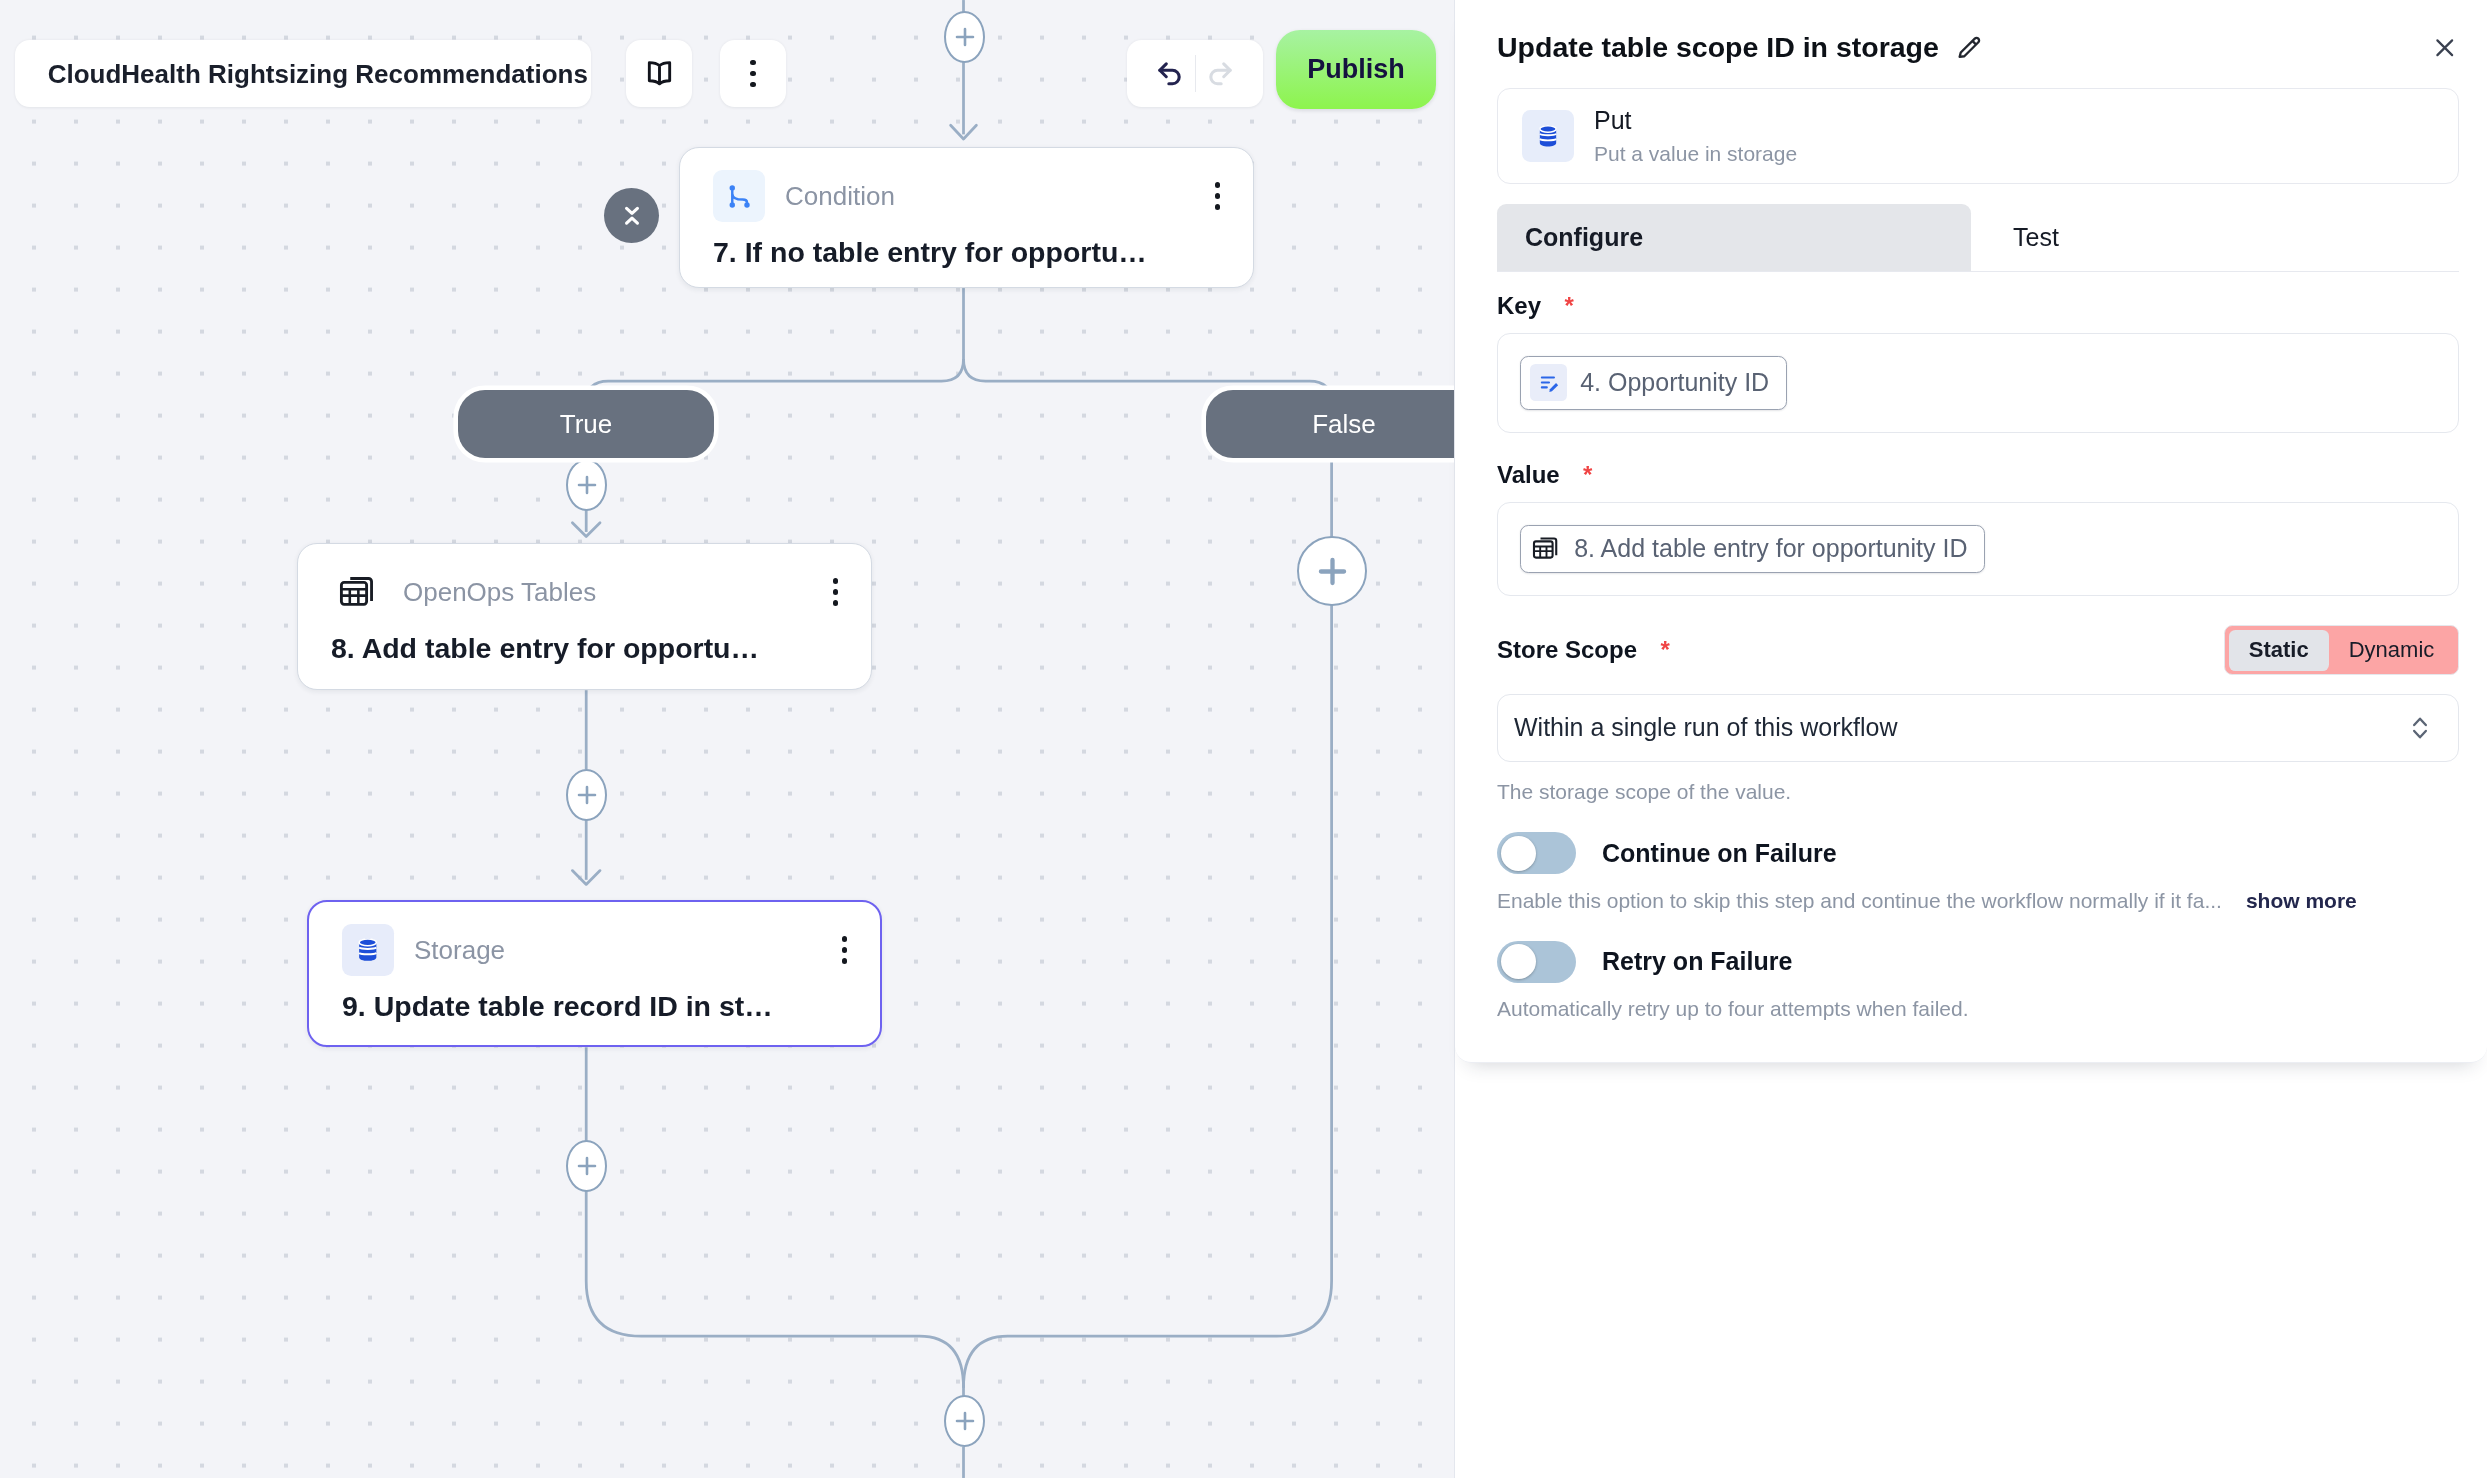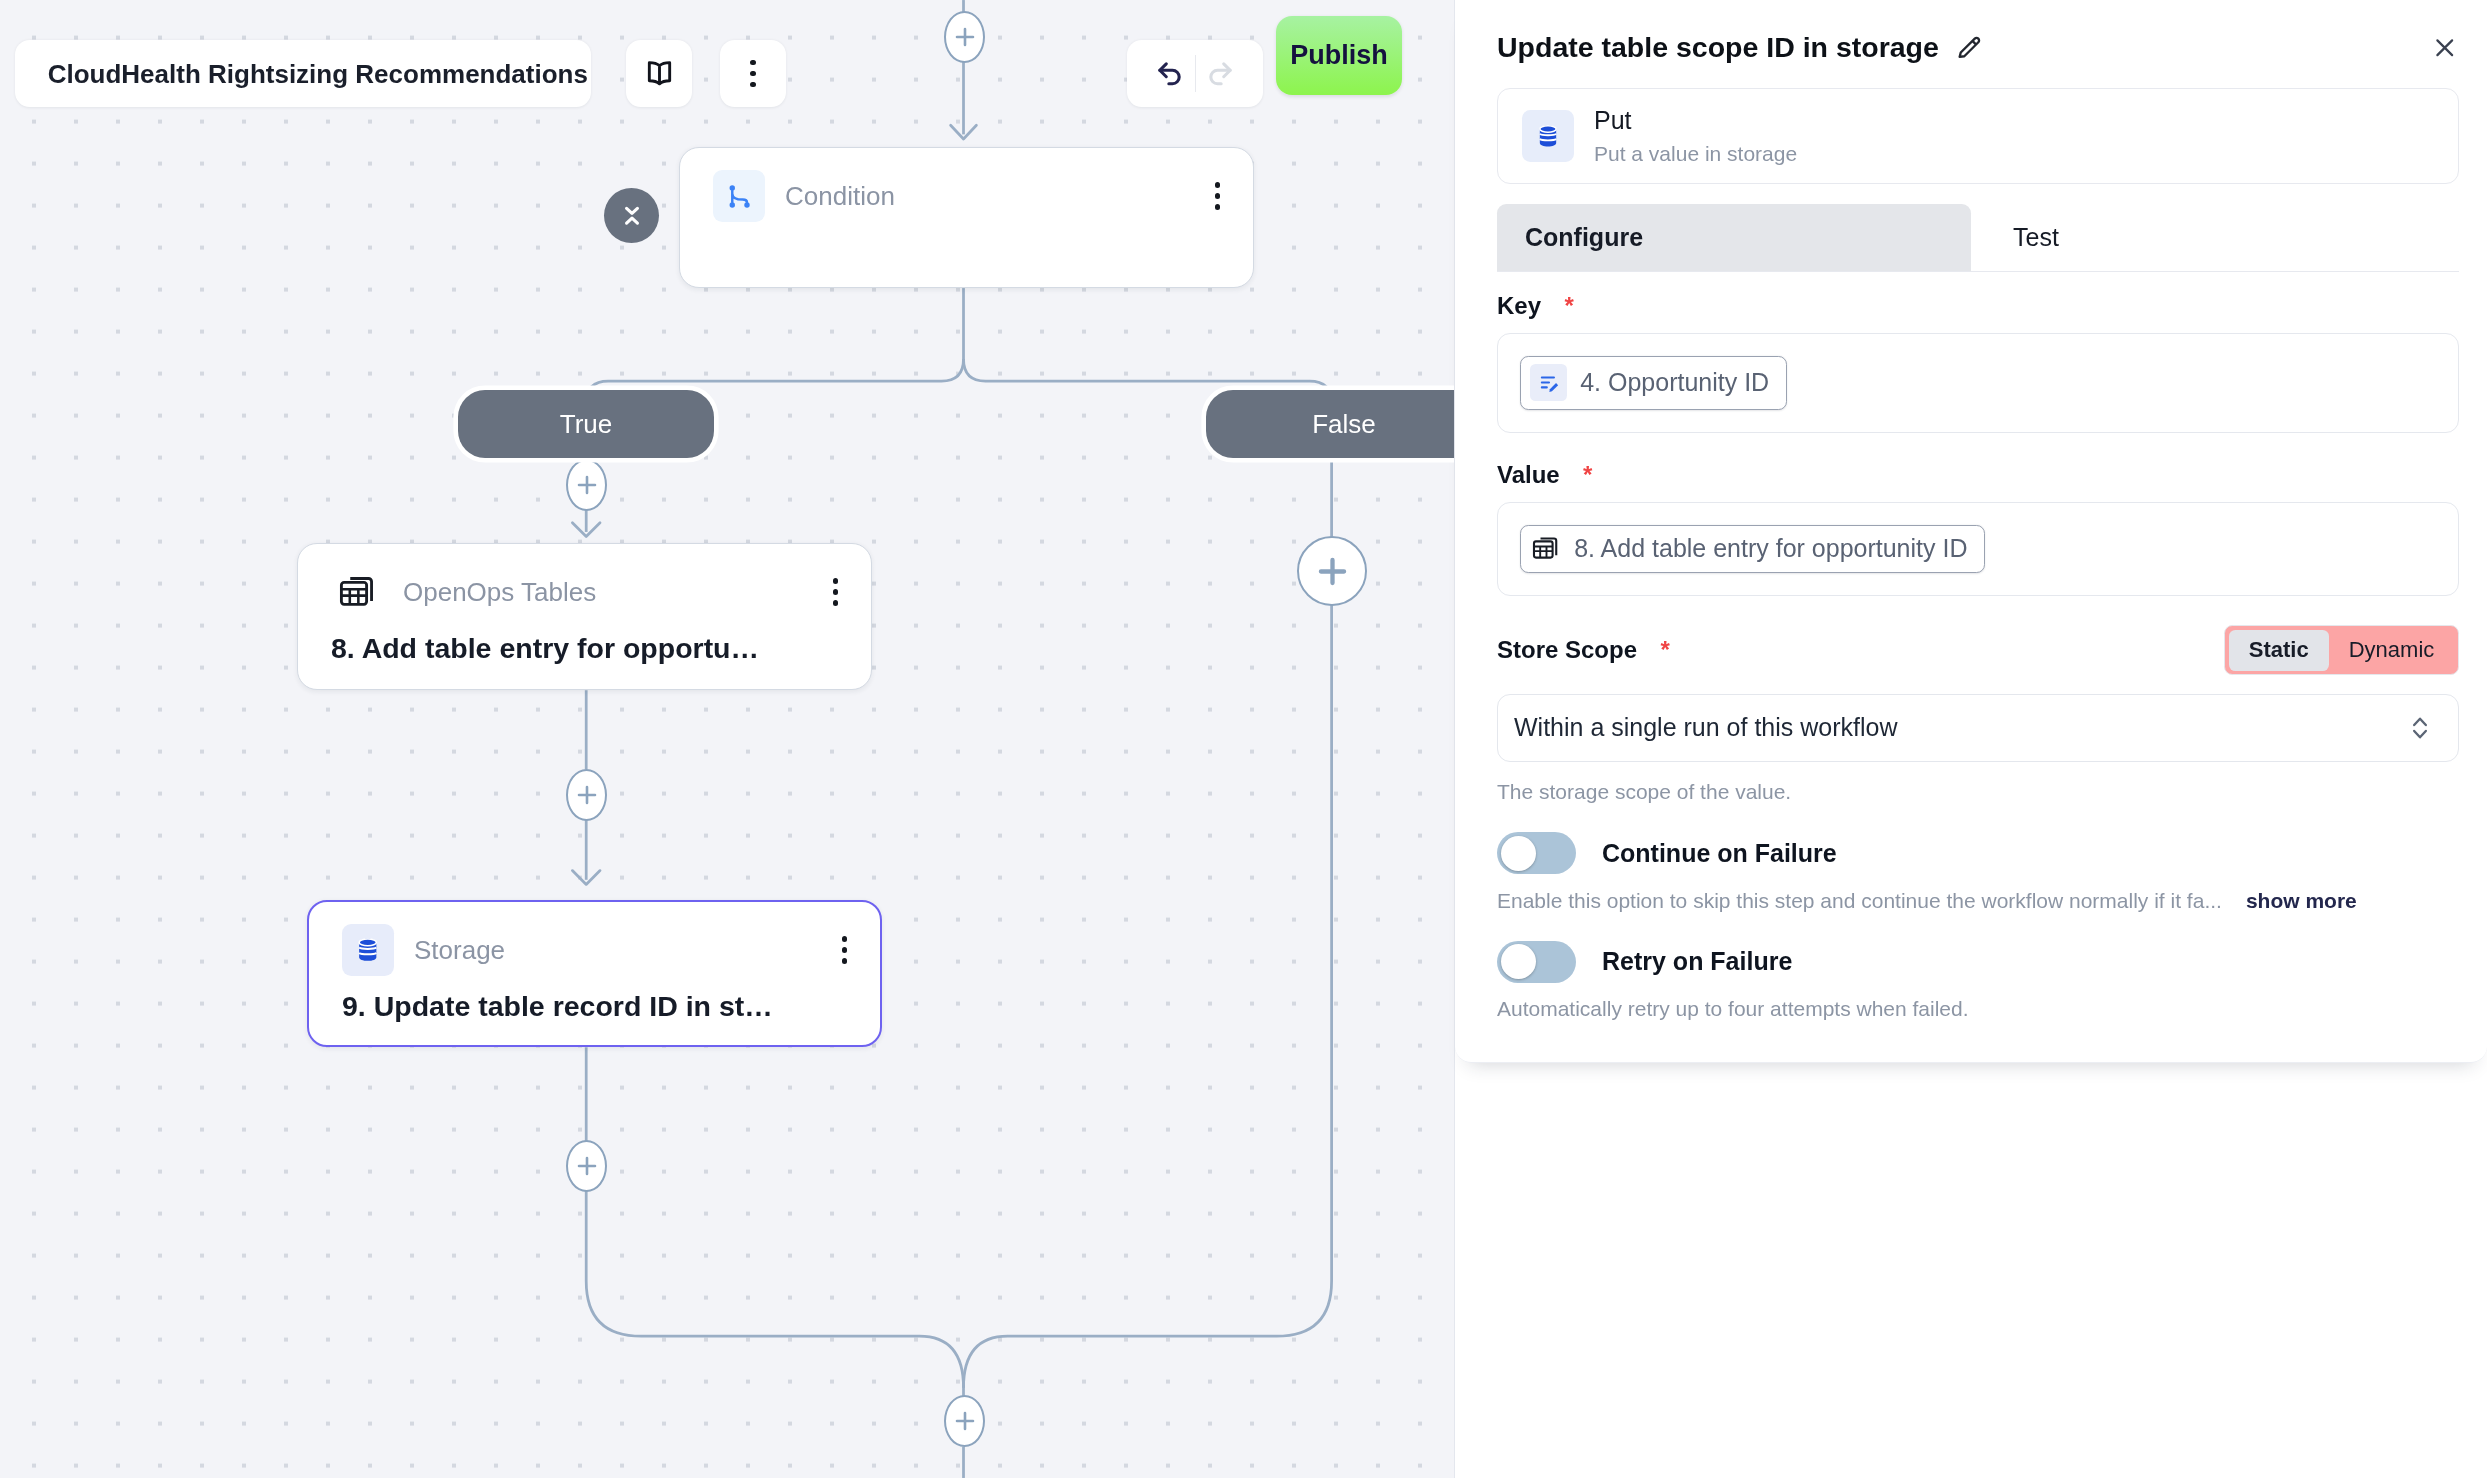--- a/index.html
+++ b/index.html
@@ -23,21 +23,21 @@
   .topbtn { position:absolute; z-index:6; background:#fff; border:none; border-radius:14.7px;
     box-shadow:0 0.9px 2.8px rgba(16,24,40,.07); display:flex; align-items:center; justify-content:center; cursor:pointer; }
   .wf-selector { left:14.7px; top:40px; width:576px; height:67px; justify-content:space-between; padding:1px 28px 0 33px; }
   .wf-selector span { font-size:26px; font-weight:600; color:#1a1f2b; white-space:nowrap; }
   .book-btn { left:626px; top:40px; width:66px; height:67px; }
   .kebab-btn { left:720px; top:40px; width:66px; height:67px; }
   .kebab { display:flex; flex-direction:column; gap:5.5px; }
   .kebab i { width:5.5px; height:5.5px; border-radius:50%; background:#14181f; }
   .history { left:1127px; top:40px; width:136px; height:67px; gap:0; }
   .history .divider { width:0.9px; height:37px; background:#e7e9ee; margin:0 9.2px; }
-  .publish-btn { left:1276px; top:16px; width:126px; height:79px; border-radius:16px;
+  .publish-btn { left:1276px; top:30px; width:160px; height:79px; border-radius:24px;
     background:linear-gradient(180deg,#a7f2a2 0%, #8df44d 100%);
     font-size:27px; font-weight:700; color:#15123f; box-shadow:0 1.8px 3.7px rgba(16,24,40,.10); }
 
   
   .node { position:absolute; z-index:4; width:575px; background:#fff; border:1.4px solid #d4dae3;
     border-radius:20px; box-shadow:0 1.8px 5.5px rgba(30,41,59,.07); padding:0 33px; }
   .node.selected { border:2.8px solid #6e62f0; }
   .node-row { display:flex; align-items:center; margin-top:22px; }
   .node-icon { width:52px; height:52px; border-radius:9.2px; display:flex; align-items:center; justify-content:center; }
   .node-type { font-size:26px; color:#8b94a4; margin-left:20px; flex:1; }
@@ -216,20 +216,21 @@
         </span>
         <span class="node-type">Condition</span>
         <button style="background:none;border:none;cursor:pointer;">
           <span class="kebab">
               <i></i>
               <i></i>
               <i></i>
             </span>
         </button>
       </div>
+      <div class="node-title">7. If no table entry for opportu…</div>
     </div>
 
     <div class="branch-pill pill-true">True</div>
     <div class="branch-pill pill-false">False</div>
 
     <div class="node" style="left:297px;top:543px;height:147px;">
       <div class="node-row">
         <span class="node-icon">
           <svg width="42" height="42" viewBox="0 0 28 28">
             <path d="M9.5 5h12.2a2 2 0 0 1 2 2v13" fill="none" stroke="#181c24" stroke-width="1.9"></path>

